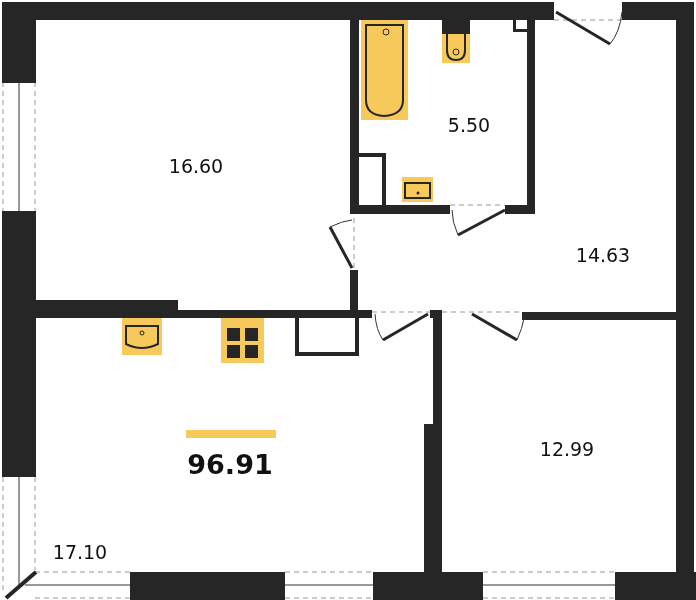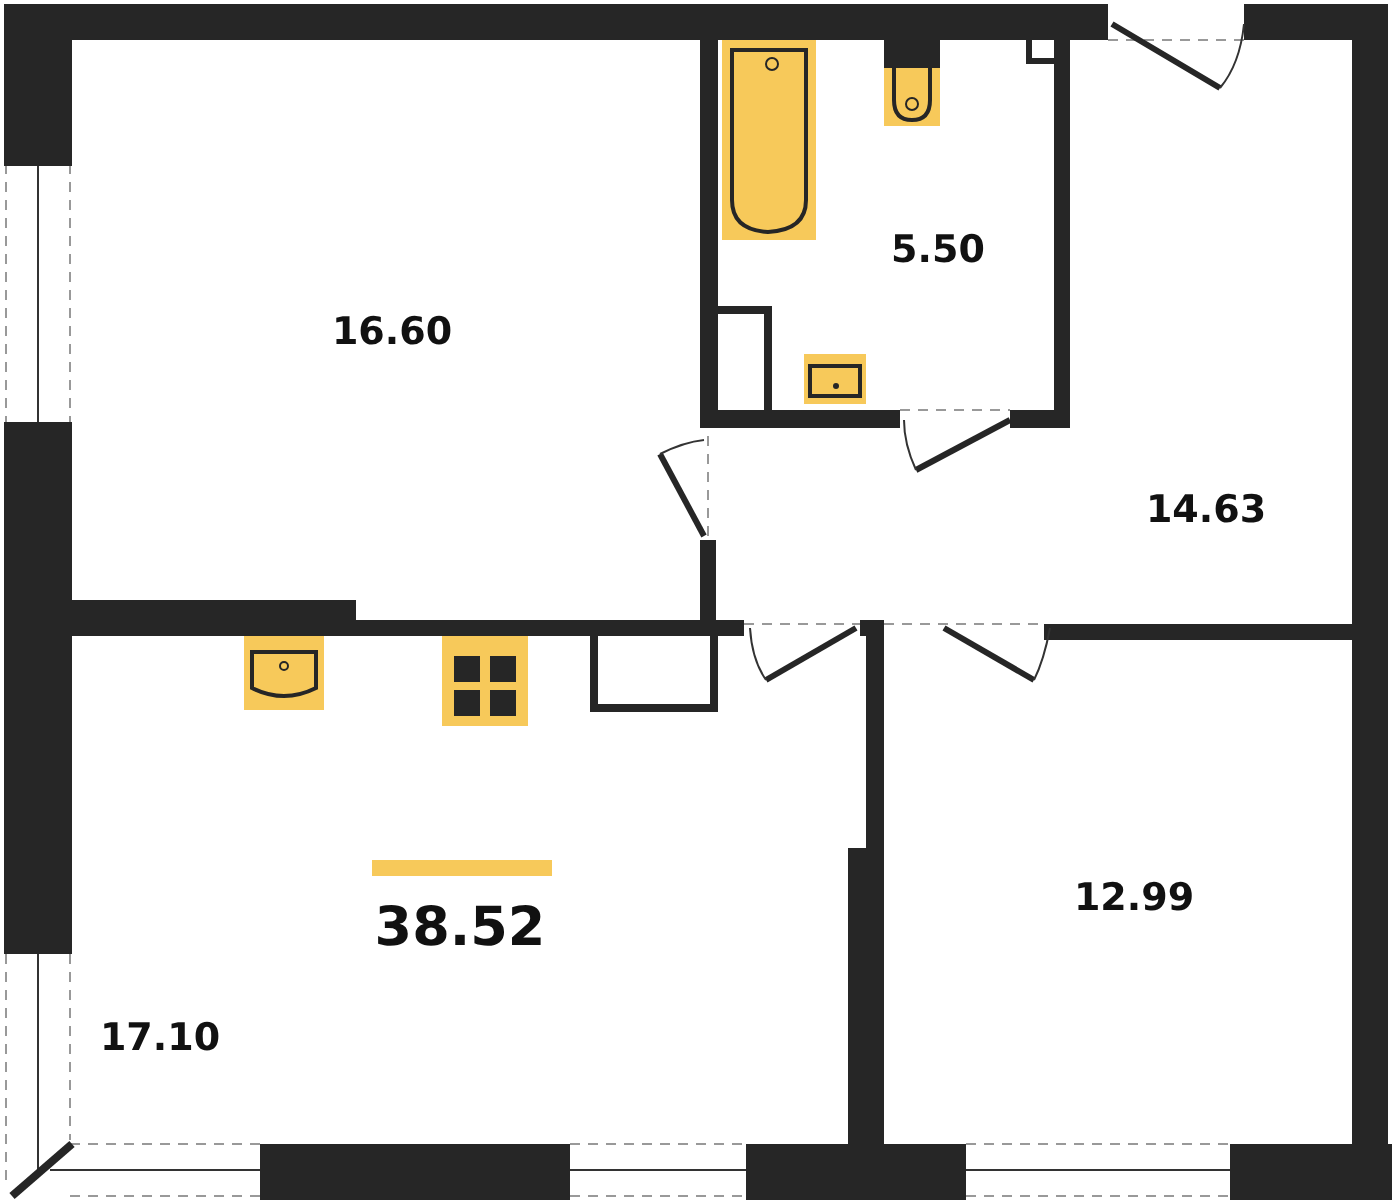--- a/index.html
+++ b/index.html
@@ -1,18 +1,18 @@
 <!DOCTYPE html>
 <html><head>
 <meta charset="utf-8">
 <style>
   html,body{margin:0;padding:0;background:#ffffff;}
   body{width:696px;height:600px;position:relative;overflow:hidden;font-family:"Liberation Sans",sans-serif;}
   svg{position:absolute;left:0;top:0;}
-  .label{position:absolute;font-family:"DejaVu Sans",sans-serif;font-size:19px;color:#111;transform:translate(-50%,-50%);white-space:nowrap;font-weight:bold;}
+  .label{position:absolute;font-family:"DejaVu Sans",sans-serif;font-size:19px;color:#111;transform:translate(-50%,-50%);white-space:nowrap;}
   .total{position:absolute;font-family:"DejaVu Sans",sans-serif;font-weight:bold;font-size:27px;color:#111;transform:translate(-50%,-50%);}
   .bar{position:absolute;background:#f7c95a;}
 </style>
 </head>
 <body>
 
 <svg width="696" height="600" viewBox="0 0 696 600">
 
   <g fill="#262626">
 
@@ -130,17 +130,17 @@
     <rect x="227" y="328" width="13" height="13" fill="#262626"></rect>
     <rect x="245" y="328" width="13" height="13" fill="#262626"></rect>
     <rect x="227" y="345" width="13" height="13" fill="#262626"></rect>
     <rect x="245" y="345" width="13" height="13" fill="#262626"></rect>
   </g>
 </svg>
 
 <div class="label" style="left:196px;top:166px;">16.60</div>
 <div class="label" style="left:469px;top:125px;">5.50</div>
 <div class="label" style="left:603px;top:255px;">14.63</div>
-<div class="label" style="left:80px;top:519px;">17.10</div>
+<div class="label" style="left:80px;top:552px;">17.10</div>
 <div class="label" style="left:567px;top:449px;">12.99</div>
 
 <div class="bar" style="left:186px;top:430px;width:90px;height:8px;"></div>
-<div class="total" style="left:230px;top:464px;">38.52</div>
+<div class="total" style="left:230px;top:464px;">96.91</div>
 
 </body></html>

